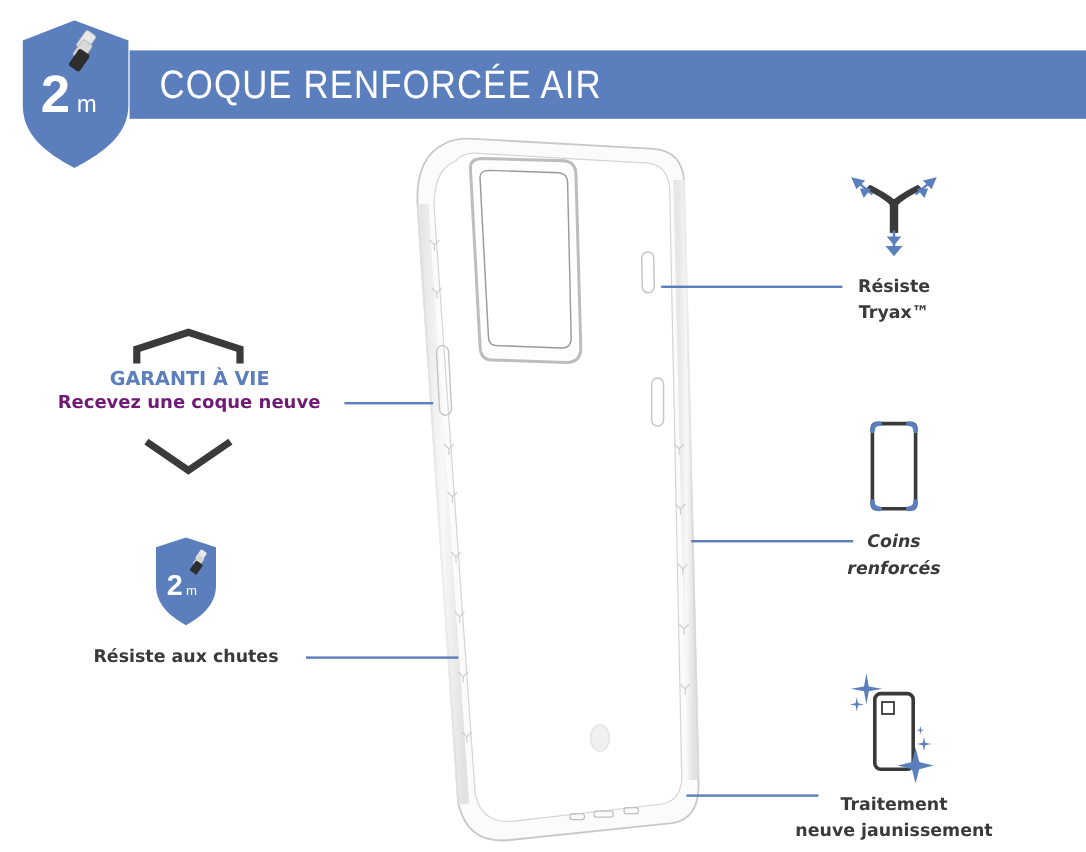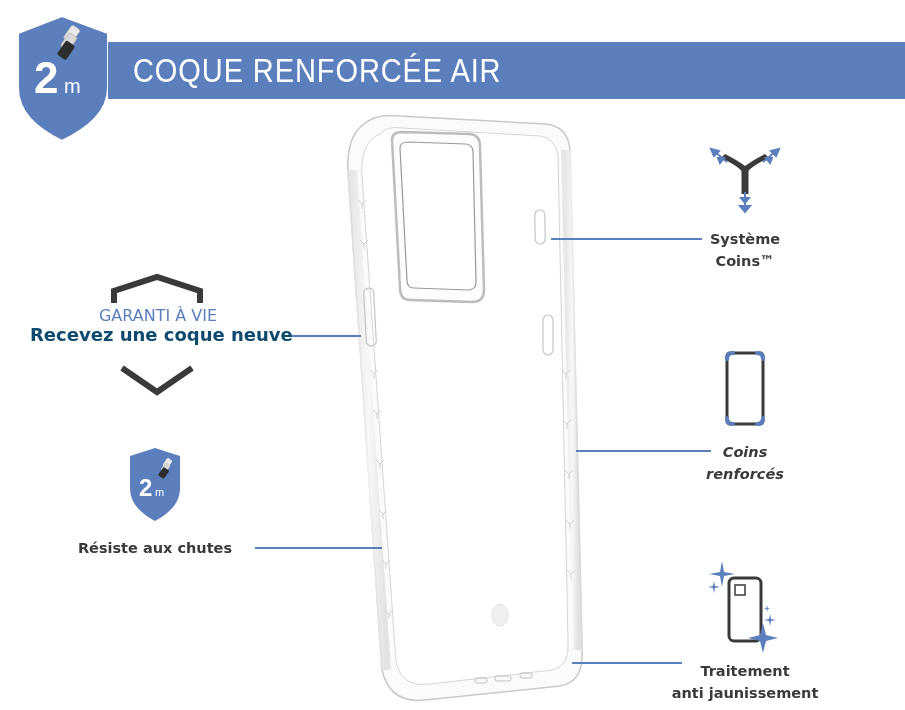--- a/index.html
+++ b/index.html
@@ -6,24 +6,24 @@
   body { width:905px; height:710px; background:#ffffff; position:relative; overflow:hidden;
          font-family:"DejaVu Sans", "Liberation Sans", sans-serif; color:#333333; }
   .abs { position:absolute; }
   .banner { left:108px; top:42px; width:797px; height:57px; background:#5b7fbd; }
   .banner-title { left:133px; top:53px; font-family:"Liberation Sans", sans-serif; font-size:33px;
                   color:#ffffff; letter-spacing:1px; transform:scaleX(0.88); transform-origin:left top;
                   white-space:nowrap; line-height:36px; }
   .line { position:absolute; height:2px; background:#5b7fbd; }
   .label { position:absolute; text-align:center; font-weight:bold; font-size:14.5px; line-height:22px;
            color:#3a3a3a; white-space:nowrap; }
-  .guar-title { position:absolute; left:80px; top:306px; width:156px; text-align:center; font-weight:normal;
+  .guar-title { position:absolute; left:80px; top:306px; width:156px; text-align:center; font-weight:bold;
                 font-size:16px; color:#5b7fbd; white-space:nowrap; }
   .guar-text { position:absolute; left:30px; top:326px; width:255px; text-align:center; font-weight:bold;
-               font-size:18px; line-height:18px; color:#0c4a6e; white-space:nowrap; }
+               font-size:15px; line-height:18px; color:#701a75; white-space:nowrap; }
   svg { position:absolute; overflow:visible; }
 </style>
 </head>
 <body>
 
 <svg style="left:0;top:0" width="130" height="150" viewBox="0 0 130 150">
   <path d="M62 16 L108 33 L108 88 C108 112 88 128 62 141 C36 128 18 112 18 88 L18 33 Z" fill="#5b7fbd" stroke="#ffffff" stroke-width="2"></path>
 
   <g transform="translate(70 28) rotate(35)">
     <rect x="0" y="-4" width="10" height="16" rx="2" fill="#e8e8e8" stroke="#bbb" stroke-width="0.6"></rect>
@@ -123,22 +123,22 @@
       <polygon points="13,10 19,10 15,15"></polygon>
     <line x1="58" y1="14" x2="70" y2="4"></line>
       <polygon points="74,1 66,3 71,8"></polygon>
       <polygon points="67,10 61,10 65,15"></polygon>
     <line x1="40" y1="44" x2="40" y2="60"></line>
       <polygon points="35,58 45,58 40,64"></polygon>
       <polygon points="36,50 44,50 40,55"></polygon>
   </g>
 </svg>
 <div class="label" style="left:690px;top:228px;width:110px;">
-  <div>Système</div>
-  <div>Coins™</div>
+  <div>Résiste</div>
+  <div>Tryax™</div>
 </div>
 
 <svg style="left:720px;top:348px" width="50" height="80" viewBox="0 0 50 80">
   <rect x="7" y="5" width="36" height="71" rx="3" fill="none" stroke="#3a3a3a" stroke-width="3"></rect>
   <g fill="none" stroke="#5b7fbd" stroke-width="4" stroke-linecap="round">
     <path d="M7 11 Q7 5 13 5"></path>
       <path d="M37 5 Q43 5 43 11"></path>
     <path d="M7 70 Q7 76 13 76"></path>
       <path d="M37 76 Q43 76 43 70"></path>
   </g>
@@ -154,14 +154,14 @@
   <g fill="#5b7fbd">
     <path d="M17 6 L19 17 L30 19 L19 21 L17 32 L15 21 L4 19 L15 17 Z"></path>
     <path d="M9 26 L10 31 L15 32 L10 33 L9 38 L8 33 L3 32 L8 31 Z"></path>
     <path d="M58 68 L61 80 L73 83 L61 86 L58 98 L55 86 L43 83 L55 80 Z"></path>
     <path d="M65 59 L66 64 L71 65 L66 66 L65 71 L64 66 L59 65 L64 64 Z"></path>
     <path d="M62 50 L62.7 53 L65.5 53.5 L62.7 54 L62 57 L61.3 54 L58.5 53.5 L61.3 53 Z"></path>
   </g>
 </svg>
 <div class="label" style="left:650px;top:660px;width:190px;">
   <div>Traitement</div>
-  <div>anti jaunissement</div>
+  <div>neuve jaunissement</div>
 </div>
 
 </body></html>

